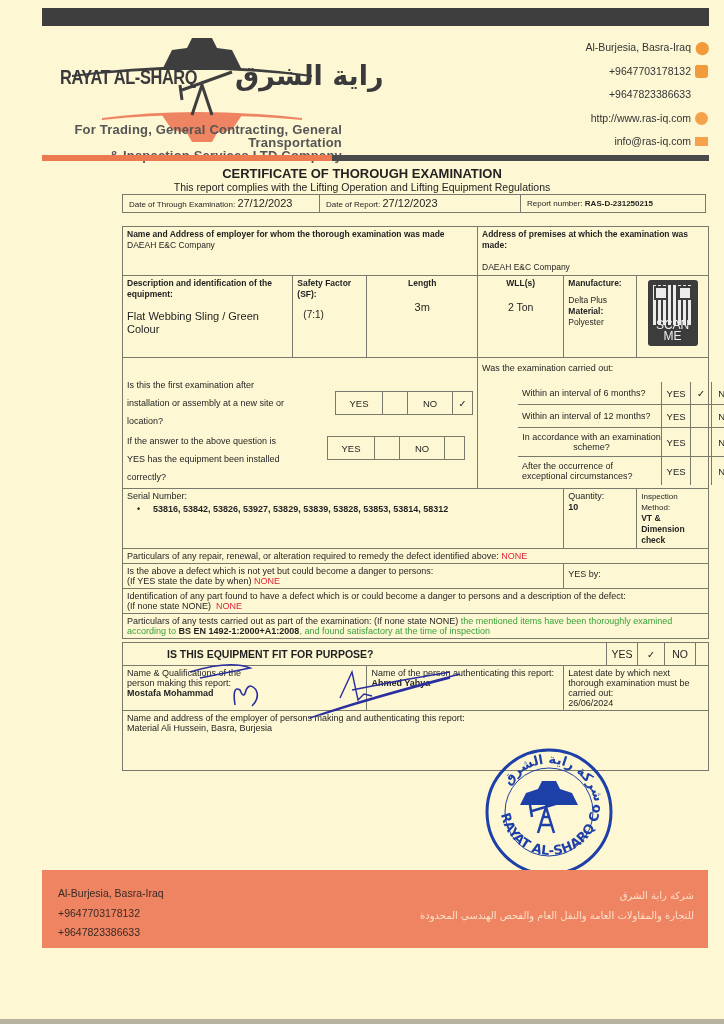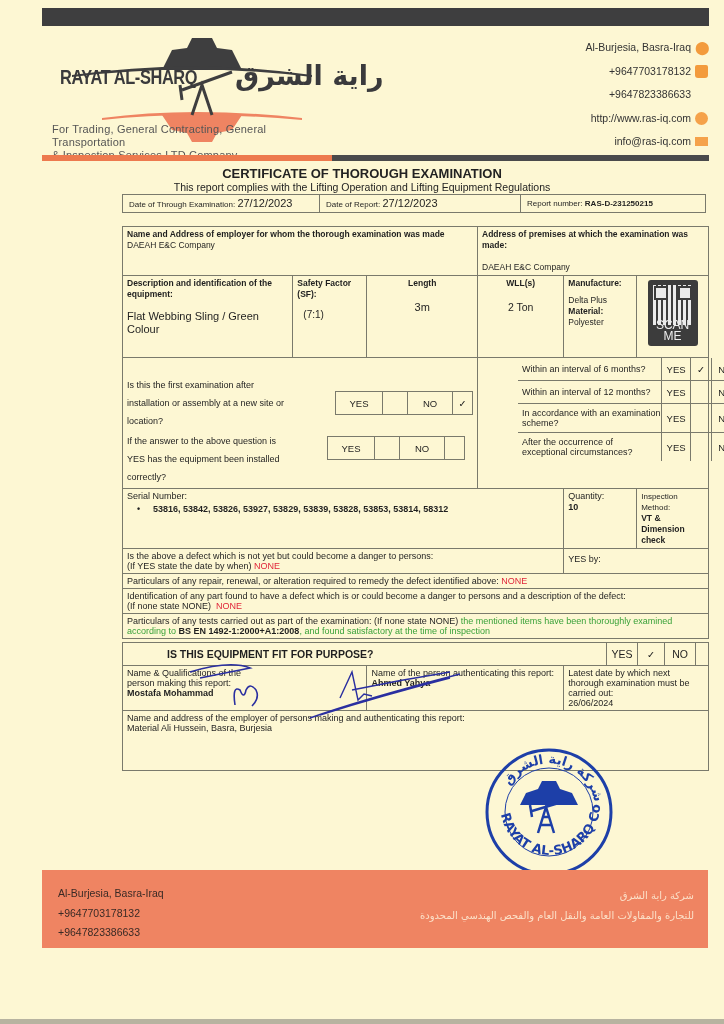--- a/index.html
+++ b/index.html
@@ -8,21 +8,21 @@
     background: #fdf7d3;
     font-family: "Liberation Sans", sans-serif;
     color: #1f1f1f;
   }
   .abs { position: absolute; }
   
   .topbar { left: 42px; top: 8px; width: 667px; height: 18px; background: #3e3e3f; }
   .logo { left: 42px; top: 30px; width: 300px; height: 120px; }
   .logo-en { left: 60px; top: 65px; font-family: "Liberation Sans Narrow","Liberation Sans", sans-serif; font-size: 21px; font-weight: bold; color: #3a3a3c; letter-spacing: -0.5px; transform: scaleX(0.78); transform-origin: left center; }
   .logo-ar { left: 235px; top: 60px; font-size: 27px; font-weight: bold; color: #3a3a3c; font-family: "DejaVu Sans", sans-serif; }
-  .tagline { left: 52px; top: 123px; width: 290px; font-size: 11px; color: #555; text-align: left; line-height: 13px; letter-spacing: 0.2px; }
+  .tagline { left: 52px; top: 123px; width: 290px; font-size: 13px; color: #555; text-align: right; line-height: 13px; letter-spacing: 0.2px; font-weight: bold; }
   .contacts { right: 16px; top: 36px; text-align: right; font-size: 10.5px; color: #333; line-height: 23.5px; }
   .contacts .row { display: flex; justify-content: flex-end; align-items: center; gap: 4px; height: 23.5px; }
   .contacts .ico { width: 13px; height: 13px; display: inline-block; }
   .ico-pin { color: #f39b3c; font-size: 13px; line-height: 13px; }
   .ico-phone { background: #f39b3c; border-radius: 2px 2px 3px 3px; }
   .ico-web { background: #f5a24a; border-radius: 50%; }
   .ico-mail { background: #f5a24a; height: 9px !important; }
   .ico-blank { visibility: hidden; }
   .divider-orange { left: 42px; top: 155px; width: 290px; height: 6px; background: #ed7a4e; }
   .divider-dark { left: 332px; top: 155px; width: 377px; height: 6px; background: #4a4a4b; }
@@ -207,38 +207,39 @@
             <td style="width:46px">YES</td>
             <td style="width:24px"></td>
             <td style="width:44px">NO</td>
             <td></td>
           </tr>
         </tbody>
             </table>
       </div>
     </td>
     <td colspan="3" style="padding:0">
+      <div style="padding:5px 4px; font-size:9px; height:14px">Was the examination carried out:</div>
       <table class="yn" style="width:100%; border-style:hidden">
         <tbody>
               <tr>
           <td style="text-align:left; padding-left:4px; font-size:9px; border-left:none; width:155px">Within an interval of 6 months?</td>
           <td style="width:30px">YES</td>
           <td class="check" style="width:22px">✓</td>
           <td style="width:30px">NO</td>
           <td></td>
         </tr>
         <tr>
           <td style="text-align:left; padding-left:4px; font-size:9px">Within an interval of 12 months?</td>
           <td>YES</td>
           <td></td>
           <td>NO</td>
           <td class="check">✓</td>
         </tr>
         <tr>
-          <td style="text-align:left; padding-left:4px; font-size:9px; line-height:10px; height:28px">In accordance with an examination scheme?</td>
+          <td style="text-align:center; padding-left:4px; font-size:9px; line-height:10px; height:28px">In accordance with an examination scheme?</td>
           <td>YES</td>
           <td></td>
           <td>NO</td>
           <td class="check">✓</td>
         </tr>
         <tr>
           <td style="text-align:left; padding-left:4px; font-size:9px; line-height:10px; height:28px">After the occurrence of exceptional circumstances?</td>
           <td>YES</td>
           <td></td>
           <td>NO</td>
@@ -261,31 +262,31 @@
       <div>Quantity:</div>
       <div class="b">10</div>
     </td>
     <td style="font-size:8px">
       <div>Inspection Method:</div>
       <div class="b" style="font-size:8.5px">VT &amp; Dimension check</div>
     </td>
   </tr>
 
 
+  <tr>
+    <td colspan="6" style="font-size:9px; line-height:10px">
+      <span>Particulars of any repair, renewal, or alteration required to remedy the defect identified above:</span> <span class="red">NONE</span>
+    </td>
+  </tr>
   <tr style="height:24px">
     <td colspan="4" style="font-size:9px; line-height:10px">
       <div>Is the above a defect which is not yet but could become a danger to persons:</div>
       <div><span>(If YES state the date by when)</span> <span class="red">NONE</span></div>
     </td>
     <td colspan="2" style="font-size:9px; padding-top:5px">YES by:</td>
-  </tr>
-  <tr>
-    <td colspan="6" style="font-size:9px; line-height:10px">
-      <span>Particulars of any repair, renewal, or alteration required to remedy the defect identified above:</span> <span class="red">NONE</span>
-    </td>
   </tr>
   <tr>
     <td colspan="6" style="font-size:9px; line-height:10px">
       <div>Identification of any part found to have a defect which is or could become a danger to persons and a description of the defect:</div>
       <div><span>(If none state NONE)</span>&nbsp; <span class="red">NONE</span></div>
     </td>
   </tr>
   <tr>
     <td colspan="6" style="font-size:9px; line-height:10px">
       <span>Particulars of any tests carried out as part of the examination: (If none state NONE)</span>

